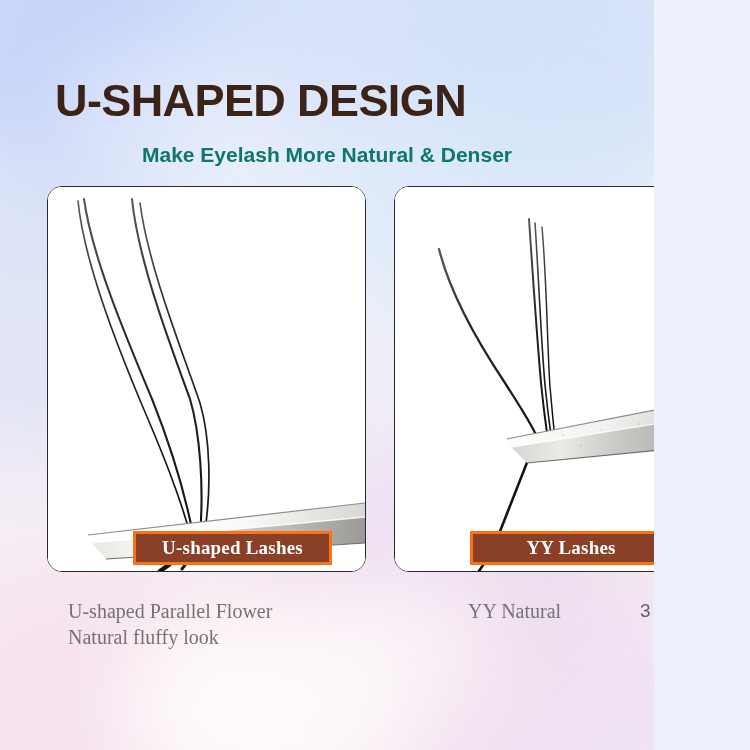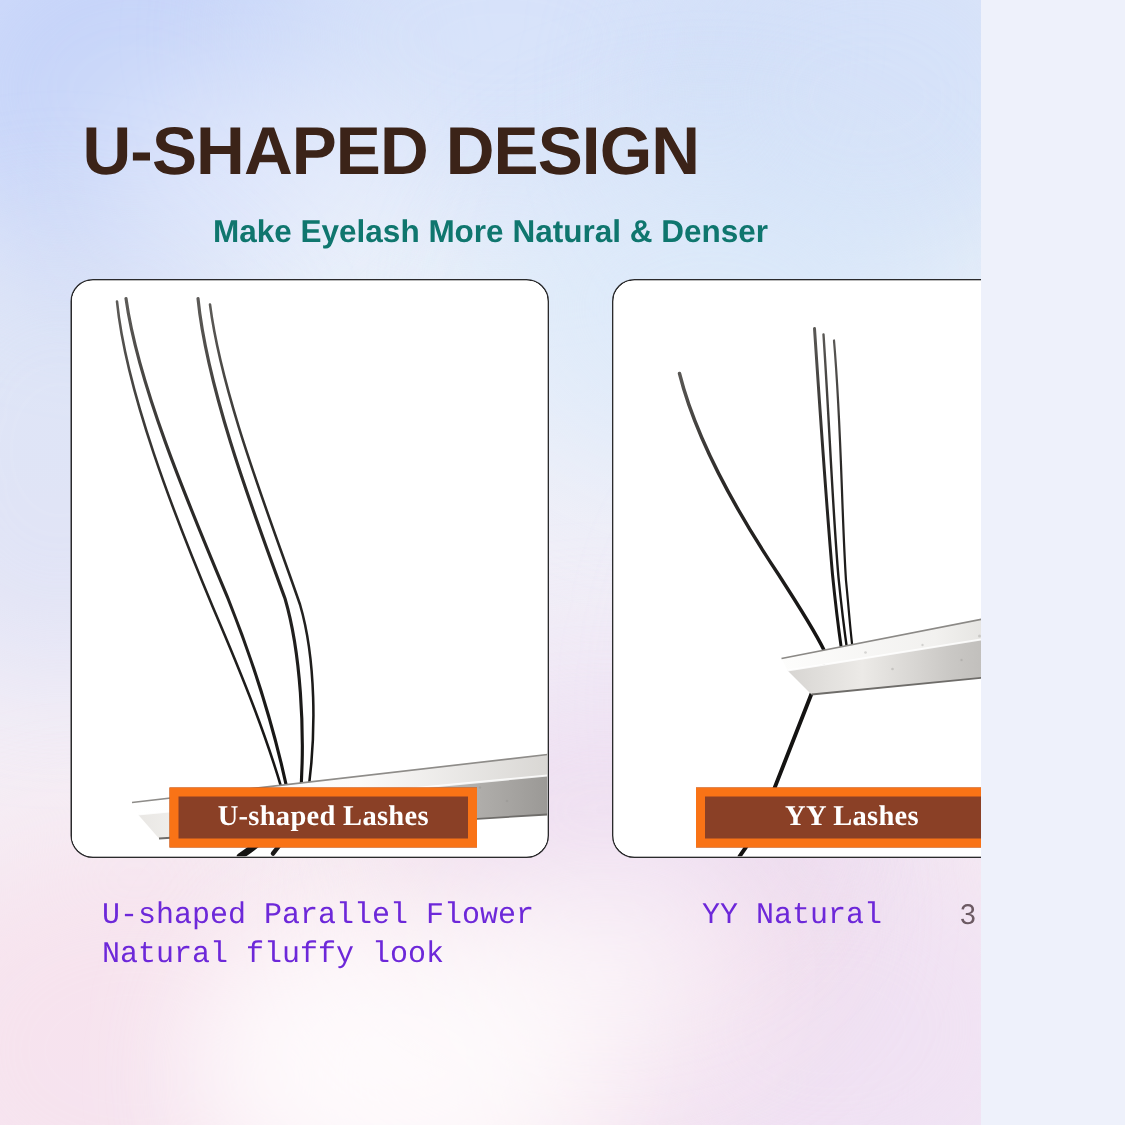--- a/index.html
+++ b/index.html
@@ -83,54 +83,55 @@
   .card {
     position: absolute;
     top: 186px;
     height: 384px;
     background: #ffffff;
     border: 1.5px solid #2a2a2c;
     border-radius: 15px;
     overflow: hidden;
   }
   .card-left  { left: 47px;  width: 317px; }
-  .card-right { left: 408px; width: 316px; padding-left: 25px; }
+  .card-right { left: 394px; width: 316px; padding-left: 25px; }
 
   .photo {
     position: absolute;
     inset: 0;
     background: #ffffff;
   }
 
   
   .badge {
     position: absolute;
     bottom: 6px;
     height: 28px;
     line-height: 28px;
     background: #8a4026;
-    border: 6px solid #f97316;
+    border: 3px solid #f97316;
     color: #ffffff;
     font-family: "Liberation Serif", serif;
     font-weight: bold;
     font-size: 19px;
     text-align: center;
     letter-spacing: 0.2px;
     white-space: nowrap;
+    margin-left: 20px;
   }
   .badge-left  { left: 65px; width: 193px; }
   .badge-right { left: 55px; width: 196px; }
 
   
   .caption {
     position: absolute;
-    font-family: Liberation Mono, monospace;
+    font-family: Liberation Serif, serif;
     font-size: 20px;
     line-height: 26px;
-    color: #6d28d9;
+    color: #737373;
     white-space: pre-line;
   }
   .caption-left  { left: 68px;  top: 598px; }
   .caption-right { left: 468px; top: 598px; }
 
   .watermark {
     position: absolute;
     right: 0px;
     top: 600px;
     width: 14px;

